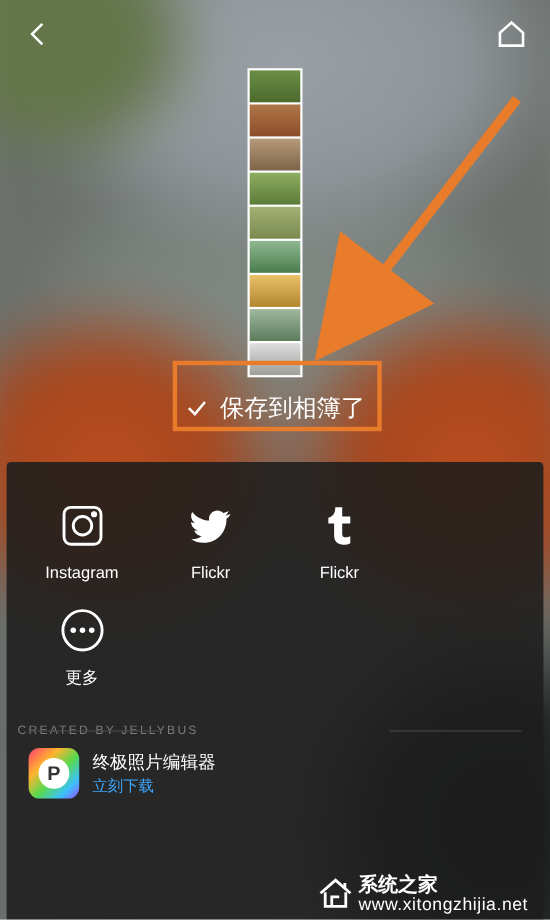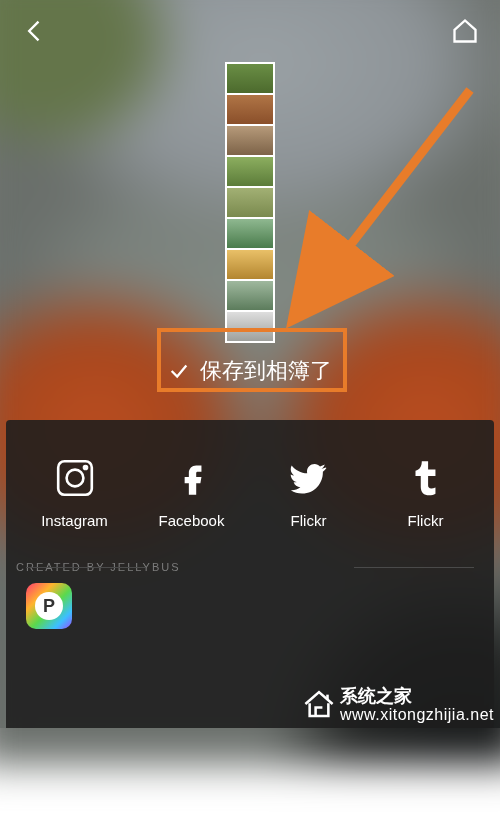--- a/index.html
+++ b/index.html
@@ -1,17 +1,17 @@
 <!DOCTYPE html>
 <html><head>
 <meta charset="utf-8">
 <style>
   *{box-sizing:border-box;margin:0;padding:0;font-family:-apple-system,Helvetica,Arial,sans-serif}
   html,body{width:500px;height:836px;overflow:hidden}
-  .screen{position:relative;width:500px;height:728px;background:linear-gradient(120deg,#7a8a6a 0%,#808488 22%,#556062 40%,#9fa49e 60%,#696e70 80%,#3b3f3f 100%);}
+  .screen{position:relative;width:500px;height:836px;background:linear-gradient(120deg,#7a8a6a 0%,#808488 22%,#556062 40%,#9fa49e 60%,#696e70 80%,#3b3f3f 100%);}
   .blur{position:absolute;inset:0;filter:blur(18px);transform:scale(1.1);background:
      radial-gradient(180px 160px at 70px 70px,#64754a 0%,#64754a 40%,transparent 70%),
      radial-gradient(300px 200px at 260px 90px,#9aa1a5 0%,#8e9498 50%,transparent 80%),
      radial-gradient(230px 200px at 110px 420px,#ba4d1f 0%,#a7471e 40%,transparent 70%),
      radial-gradient(230px 200px at 410px 420px,#ba4d1f 0%,#a7471e 40%,transparent 70%),
      radial-gradient(250px 250px at 440px 720px,#17191a 0%,#222423 40%,transparent 70%),
      radial-gradient(280px 180px at 250px 300px,#828a84 0%,#7a817c 50%,transparent 80%),
      #6a6f6b}
   .topbar{position:absolute;top:0;left:0;right:0;height:62px;display:flex;align-items:center;justify-content:space-between;padding:0 14px;z-index:20}
   .icon-btn{width:42px;height:42px;display:flex;align-items:center;justify-content:center;color:#fff}
@@ -38,21 +38,21 @@
   .share .ic svg{width:42px;height:42px;stroke:#fff;fill:#fff}
   .share .lbl{font-size:15px;color:#fff;text-align:center}
   .credit{color:#7c7c7c;font-size:11px;letter-spacing:2px;margin:22px 0 10px;position:relative}
   .credit:before,.credit:after{content:"";position:absolute;top:50%;width:120px;height:1px;background:#4a4a4a}
   .credit:before{left:10px}.credit:after{right:10px}
   .promo{display:flex;align-items:center;gap:12px;padding:0 10px 12px}
   .app-icon{width:46px;height:46px;border-radius:10px;background:linear-gradient(135deg,#ff3b6f 0%,#ffb42e 30%,#5ad94d 55%,#3bc0ff 80%,#9a4dff 100%);position:relative;flex-shrink:0}
   .app-icon:after{content:"P";position:absolute;inset:0;margin:auto;width:28px;height:28px;border-radius:50%;background:#fff;display:flex;align-items:center;justify-content:center;font-weight:700;font-size:18px;color:#333}
   .promo-txt .t1l{color:#fff;font-size:16px}
   .promo-txt .t2l{color:#3fa7ff;font-size:14px;margin-top:2px}
-  .wm{position:absolute;right:0;bottom:0;z-index:40;color:#fff;display:flex;align-items:center;gap:4px;padding:4px 6px}
+  .wm{position:absolute;right:14px;bottom:0;z-index:40;color:#fff;display:flex;align-items:center;gap:4px;padding:4px 6px}
   .wm svg{width:34px;height:34px;stroke:#fff;fill:none;stroke-width:2}
   .wm .big{font-size:18px;font-weight:600}
   .wm .small{font-size:16px;letter-spacing:0.5px;display:block;margin-top:-2px}
 </style>
 </head>
 <body>
 
 <div class="screen">
   <div class="blur"></div>
 
@@ -106,50 +106,57 @@
               <rect x="4" y="4" width="32" height="32" rx="6" fill="none" stroke-width="2.5"></rect>
               <circle cx="20" cy="20" r="8" fill="none" stroke-width="2.5"></circle>
               <circle cx="30" cy="10" r="2.2"></circle>
             </svg>
         </div>
         <span class="lbl">Instagram</span>
       </div>
       <div class="share">
         <div class="ic">
           <svg viewBox="0 0 40 40">
-              <path d="M24 8h5v6h-4c-1 0-1 1-1 2v3h5l-1 6h-4v11h-7V25h-4v-6h4v-4c0-4 3-7 7-7z" stroke="none"></path>
-            </svg>
-        </div>
-        <span class="lbl">Facebook</span>
-      </div>
-      <div class="share">
-        <div class="ic">
-          <svg viewBox="0 0 40 40">
               <path d="M36 10c-1.3.6-2.7 1-4.1 1.2 1.5-.9 2.6-2.3 3.1-4-1.4.8-2.9 1.4-4.5 1.8-1.3-1.4-3.2-2.3-5.2-2.3-4 0-7.2 3.2-7.2 7.2 0 .6.1 1.1.2 1.6-6-.3-11.3-3.1-14.8-7.5-.6 1-.9 2.3-.9 3.6 0 2.5 1.3 4.7 3.2 6-1 0-2.2-.3-3.2-.9v.1c0 3.5 2.5 6.4 5.8 7.1-1 .3-2 .3-3 .1.8 2.7 3.4 4.7 6.4 4.8-2.6 2-5.8 3-9.1 2.8 3.1 2 6.8 3.1 10.7 3.1 12.8 0 19.8-10.6 19.8-19.8v-.9c1.4-1 2.5-2.2 3.4-3.6z" stroke="none"></path>
             </svg>
         </div>
         <span class="lbl">Flickr</span>
       </div>
       <div class="share">
         <div class="ic">
           <svg viewBox="0 0 40 40">
               <path d="M22 4v8h7v6h-7v9c0 2 1 3 3 3 1.3 0 2.5-.4 4-1v6c-1.7 1-3.7 1.5-6 1.5-5 0-8-3-8-8V18h-5v-5c4-1 6-4 6-9h6z" stroke="none"></path>
             </svg>
         </div>
         <span class="lbl">Flickr</span>
       </div>
     </div>
 
     <div class="row">
+      <div class="share">
+        <div class="ic">
+          <svg viewBox="0 0 40 40">
+              <circle cx="20" cy="20" r="17" fill="none" stroke-width="2.5"></circle>
+              <circle cx="12" cy="20" r="2.4" stroke="none"></circle>
+              <circle cx="20" cy="20" r="2.4" stroke="none"></circle>
+              <circle cx="28" cy="20" r="2.4" stroke="none"></circle>
+            </svg>
+        </div>
+        <span class="lbl">更多</span>
+      </div>
     </div>
 
     <div class="credit">CREATED BY JELLYBUS</div>
 
     <div class="promo">
       <div class="app-icon"></div>
+      <div class="promo-txt">
+        <div class="t1l">终极照片编辑器</div>
+        <div class="t2l">立刻下载</div>
+      </div>
     </div>
   </div>
 
   <div class="wm">
     <svg viewBox="0 0 40 40">
       <path d="M4 20 L20 6 L36 20" stroke-width="3"></path>
         <path d="M9 19 V34 H31 V19" stroke-width="3"></path>
       <path d="M16 34 V24 H24" stroke-width="3"></path>
         <line x1="30" y1="9" x2="30" y2="15" stroke-width="3"></line>
     </svg>

